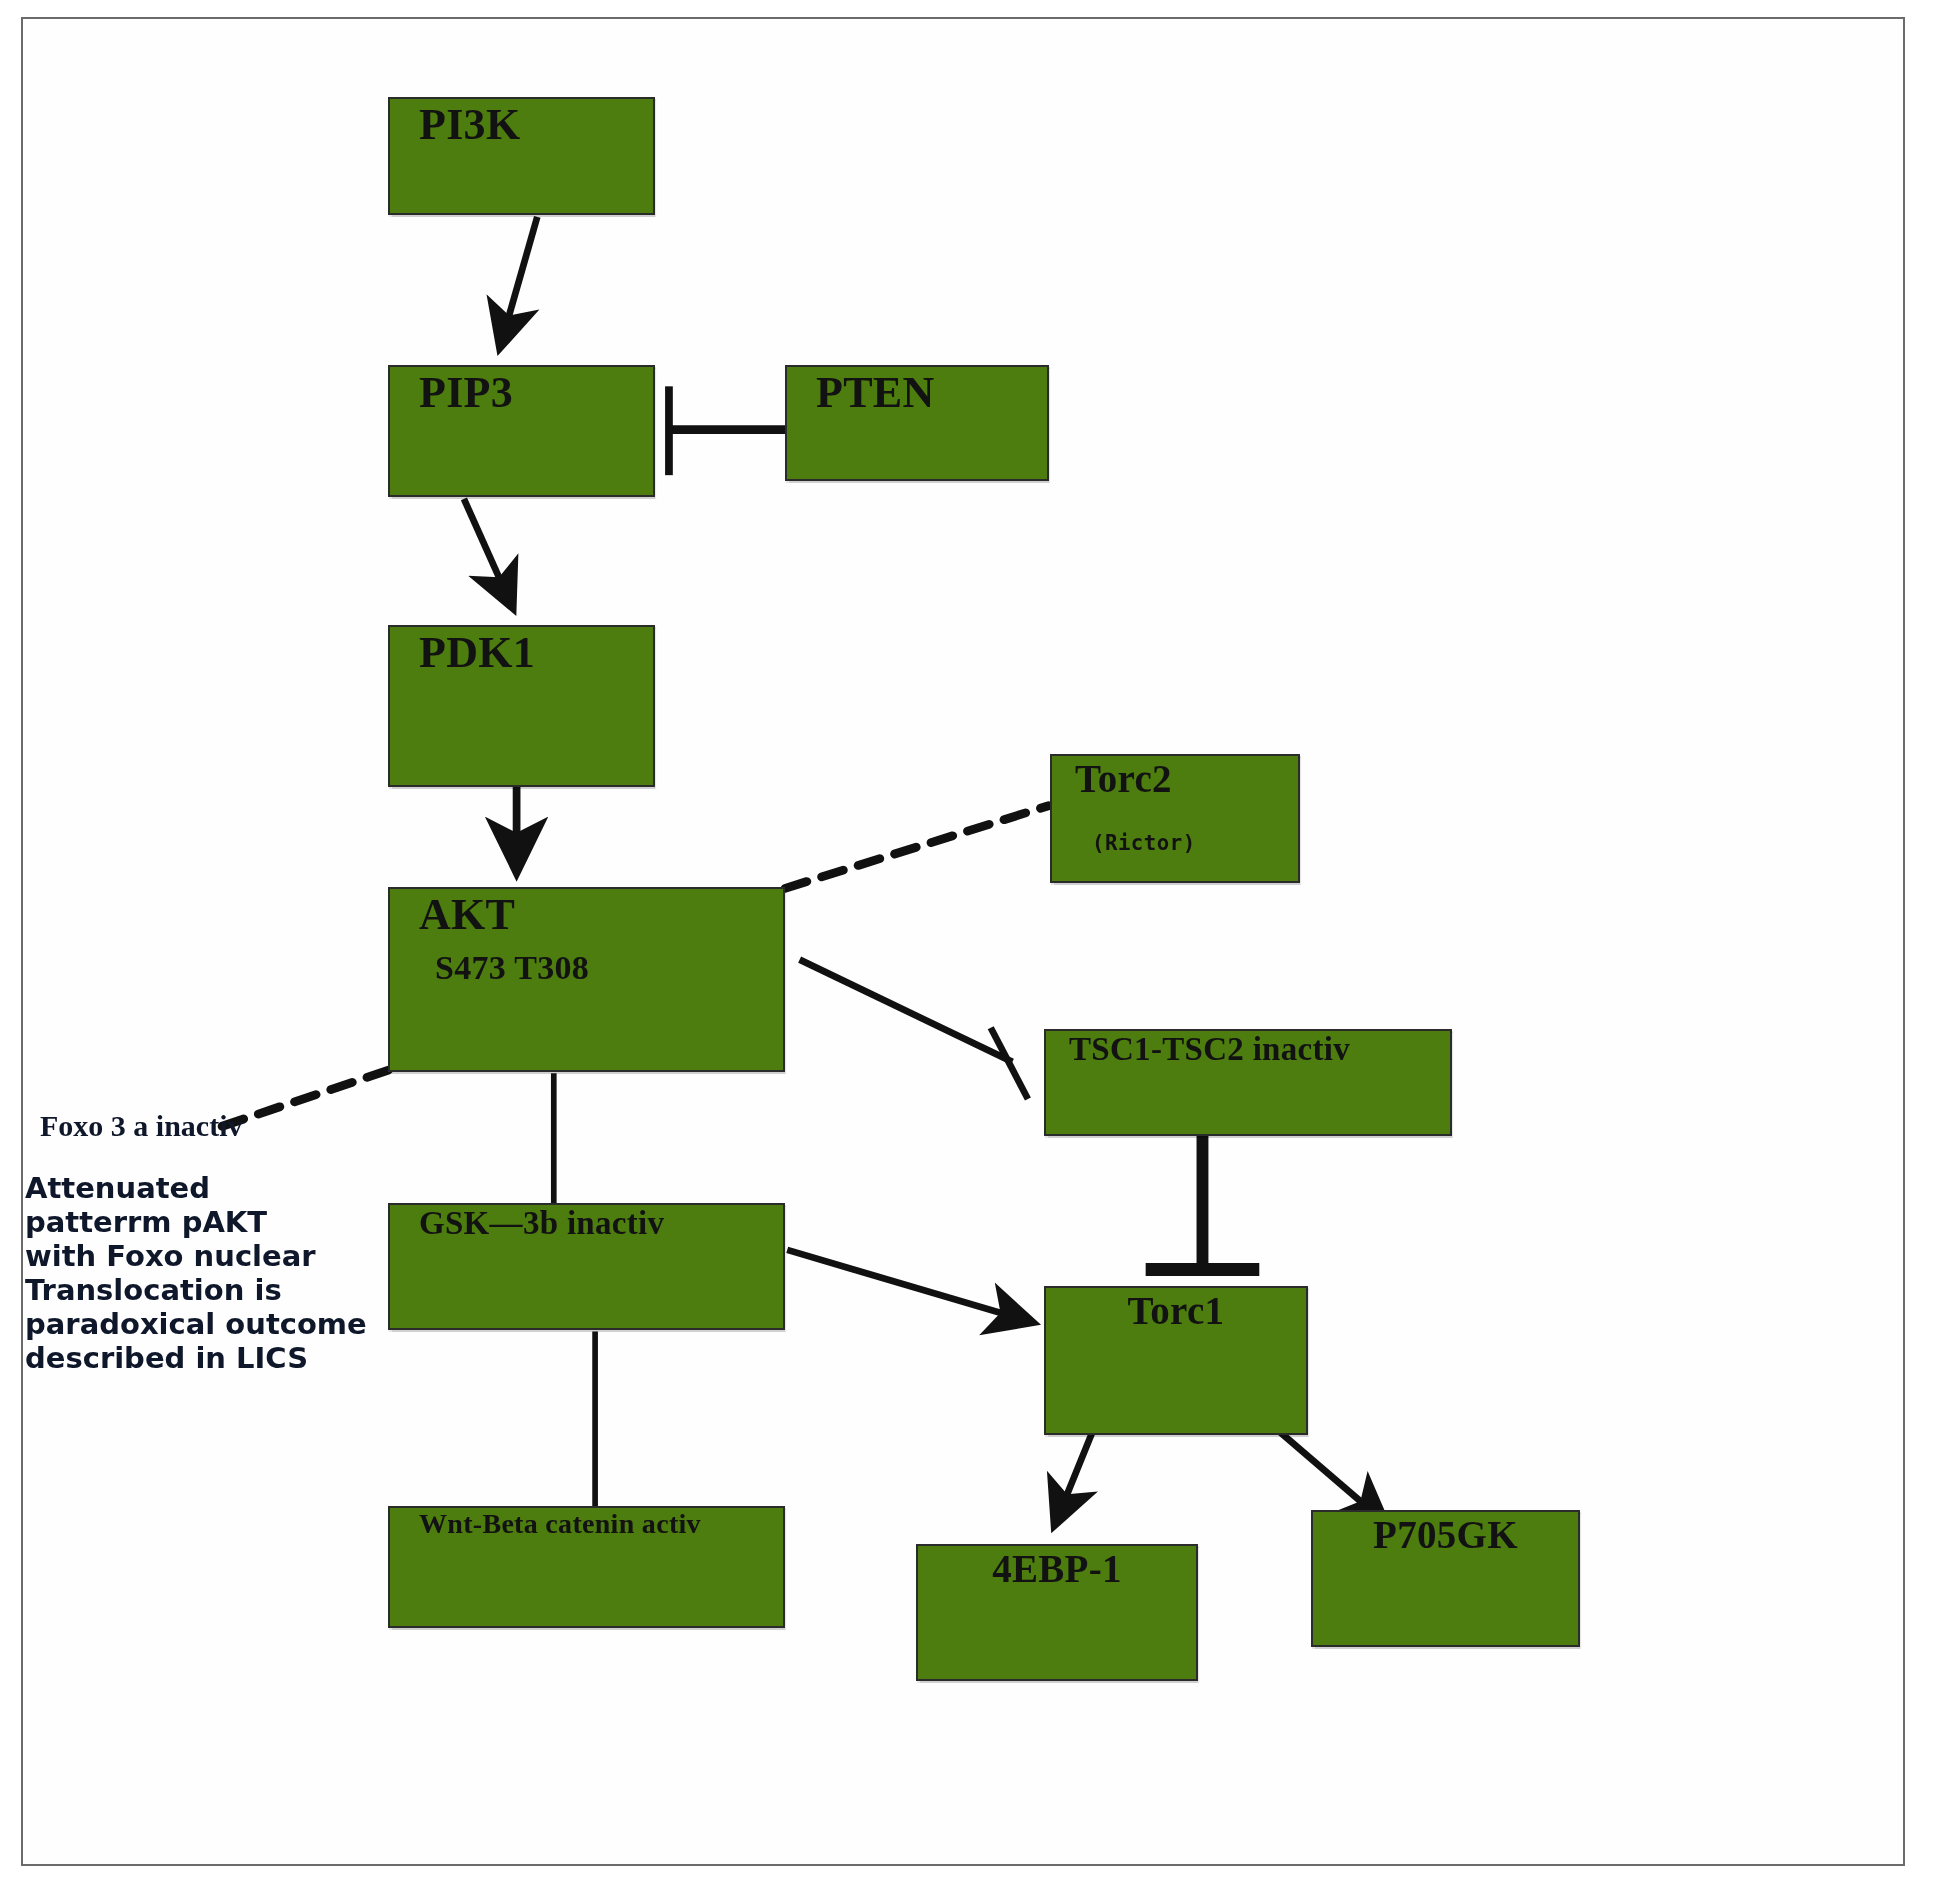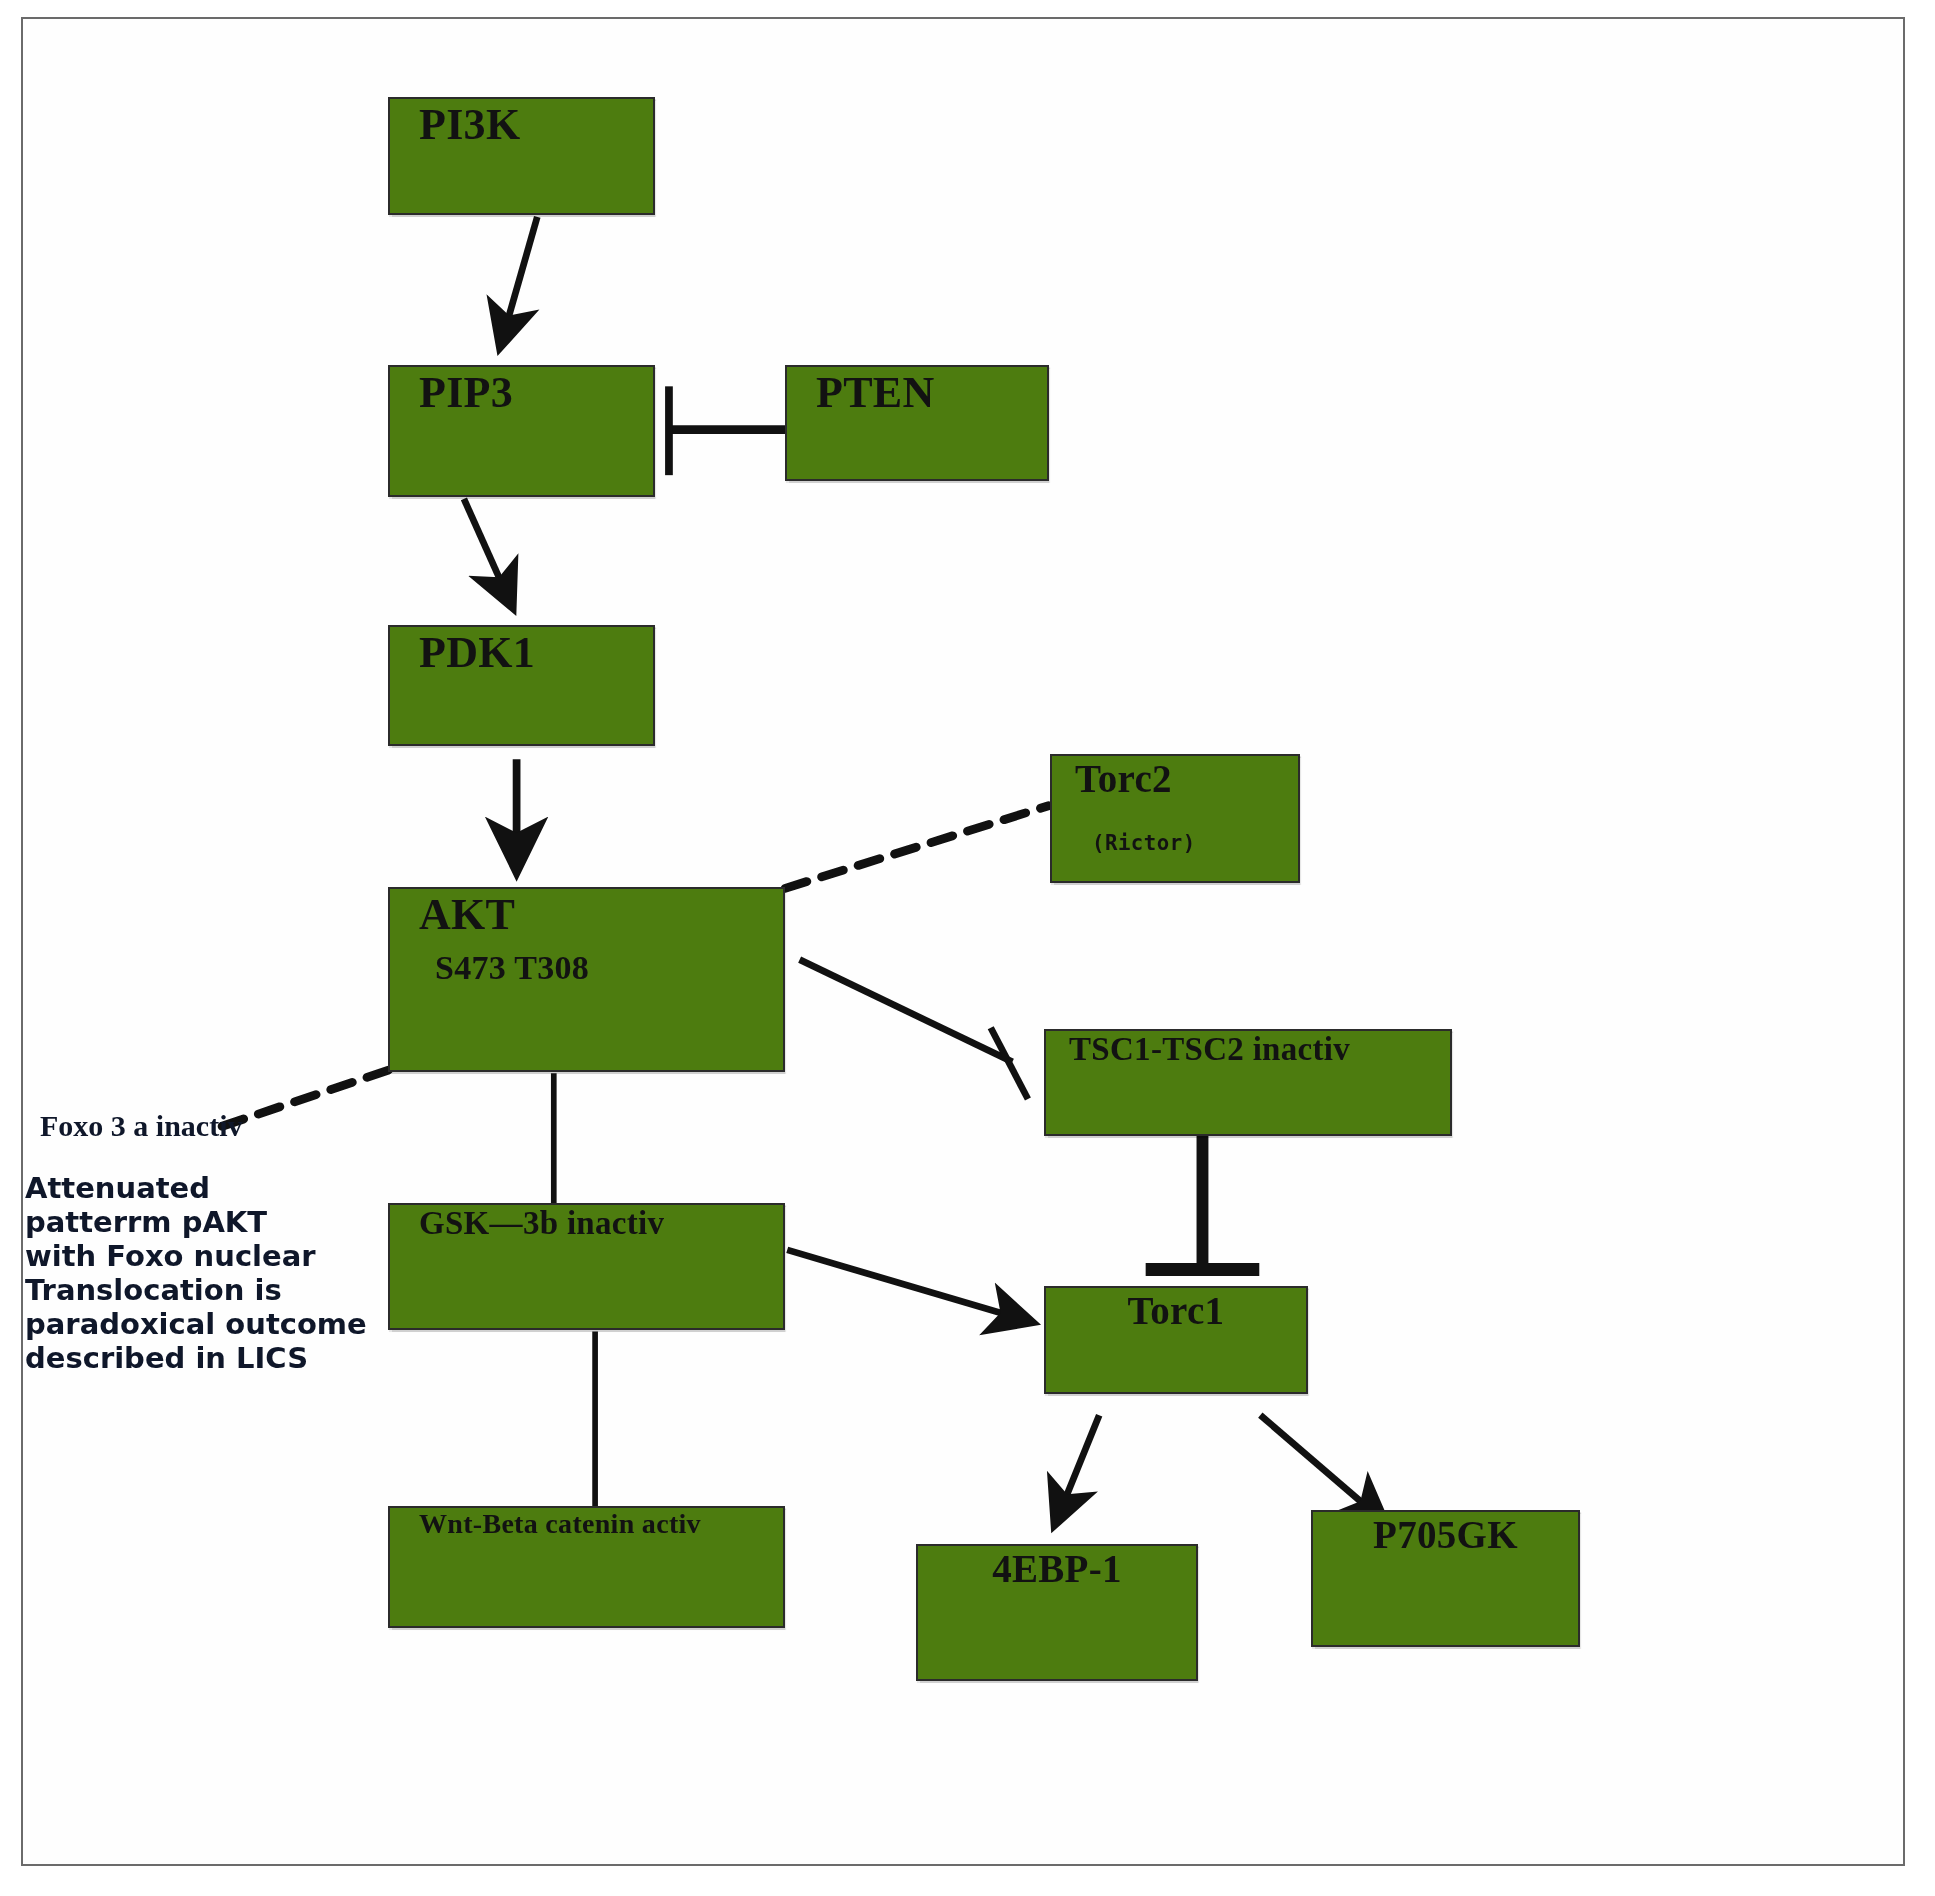--- a/index.html
+++ b/index.html
@@ -50,26 +50,26 @@
     font-family: "Liberation Serif", serif;
     font-weight: bold;
     color: #121212;
     white-space: nowrap;
     letter-spacing: 0.3px;
   }
   
   #n-pi3k   { left: 388px;  top: 97px;  width: 267px; height: 118px; }
   #n-pip3   { left: 388px;  top: 365px;  width: 267px; height: 132px; }
   #n-pten   { left: 785px; top: 365px;  width: 264px; height: 116px; }
-  #n-pdk1   { left: 388px;  top: 625px; width: 267px; height: 121px; }
+  #n-pdk1   { left: 388px;  top: 625px; width: 267px; height: 162px; }
   #n-akt    { left: 388px;  top: 887px; width: 397px; height: 185px; }
   #n-torc2  { left: 1050px; top: 754px; width: 250px; height: 129px; gap: 25px; }
   #n-tsc    { left: 1044px; top: 1029px; width: 408px; height: 107px; }
   #n-gsk    { left: 388px;  top: 1203px; width: 397px; height: 127px; }
-  #n-torc1  { left: 1044px; top: 1286px; width: 264px; height: 108px; }
+  #n-torc1  { left: 1044px; top: 1286px; width: 264px; height: 149px; }
   #n-wnt    { left: 388px;  top: 1506px; width: 397px; height: 122px; }
   #n-4ebp   { left: 916px; top: 1544px; width: 282px; height: 137px; }
   #n-p705   { left: 1311px; top: 1510px; width: 269px; height: 137px; }
 
   .lbl-xl   { font-size: 44px; }
   .lbl-lg   { font-size: 39px; }
   .lbl-md   { font-size: 33px; }
   .lbl-sm   { font-size: 28px; }
   .pad-l    { padding-left: 29px; }
   .pad-l-sm { padding-left: 23px; }

